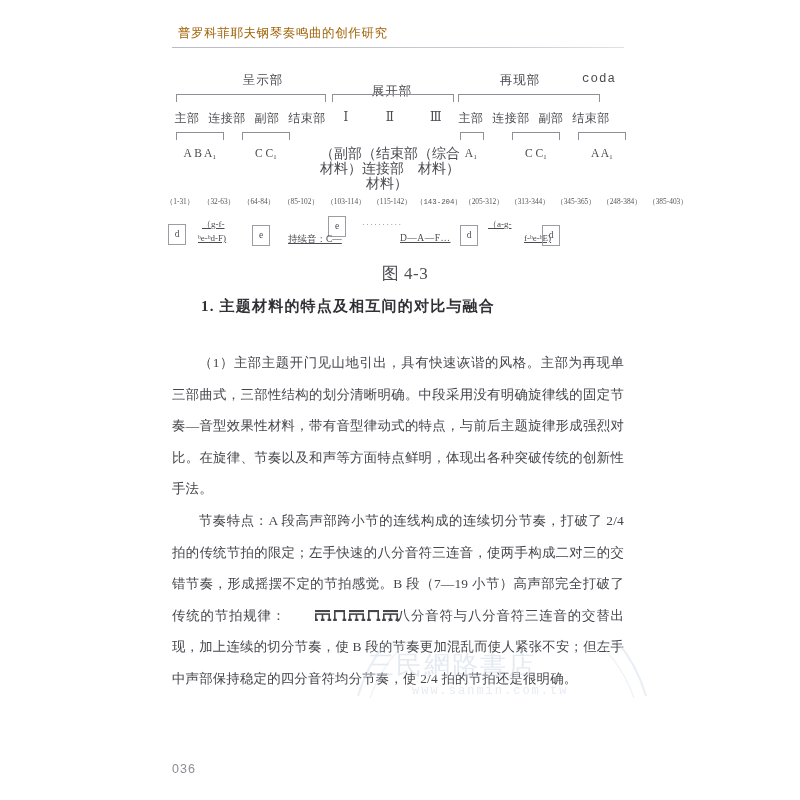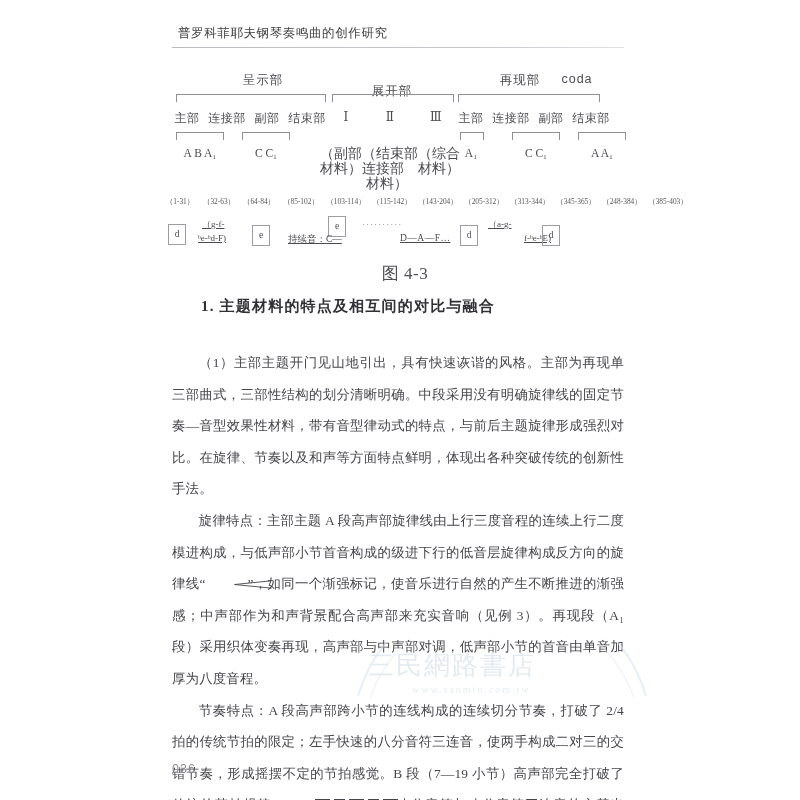--- a/index.html
+++ b/index.html
@@ -21,21 +21,21 @@
     width: 800px; height: 800px;
   }
 
   
   .runhead {
     position: absolute;
     left: 178px;
     top: 25px;
     font-size: 12.5px;
     letter-spacing: 0.6px;
-    color: #404040;
+    color: #a16207;
     white-space: nowrap;
   }
   .runhead-rule {
     position: absolute;
     left: 172px;
     top: 47px;
     width: 452px;
     height: 1px;
     background: linear-gradient(to right, #b9bcc4 0%, #c7cad1 70%, #dfe1e6 100%);
   }
@@ -166,25 +166,25 @@
     left: 0; top: 0;
     font-size: 26px;
     color: #c9d6e4;
     letter-spacing: 2px;
     white-space: nowrap;
     font-family: "Liberation Serif", serif;
   }
   .wm-sub {
     position: absolute;
     left: 44px; top: 36px;
-    font-size: 10px;
+    font-size: 12px;
     color: #cfdae7;
     letter-spacing: 2px;
     white-space: nowrap;
-    font-family: Liberation Serif, serif;
+    font-family: Liberation Mono, monospace;
   }
   .wm-arc {
     position: absolute;
     left: -16px; top: -6px;
     width: 300px; height: 60px;
   }
 </style>
 </head>
 <body>
 
@@ -192,21 +192,21 @@
 
   <div class="runhead">普罗科菲耶夫钢琴奏鸣曲的创作研究</div>
   <div class="runhead-rule"></div>
 
   <div class="figure">
 
     <div class="fig-row lvl1">
       <span class="cell" style="left:38px; width:130px;">呈示部</span>
       <span class="cell" style="left:172px; width:120px;margin-top:11px;">展开部</span>
       <span class="cell" style="left:300px; width:120px;">再现部</span>
-      <span class="cell" style="left:392px; width:50px; font-family:Liberation Sans, sans-serif;">coda</span>
+      <span class="cell" style="left:414px; width:50px; font-family:Liberation Mono, monospace;">coda</span>
     </div>
 
     <div class="bracket" style="left:16px; top:28px; width:148px;"></div>
     <div class="bracket" style="left:172px; top:28px; width:120px;"></div>
     <div class="bracket" style="left:298px; top:28px; width:140px;"></div>
 
     <div class="fig-row lvl2">
       <span class="cell" style="left:12px;  width:30px;">主部</span>
       <span class="cell" style="left:46px;  width:42px;">连接部</span>
       <span class="cell" style="left:92px;  width:30px;">副部</span>
@@ -235,21 +235,21 @@
       <span class="cell" style="left:416px; width:52px;">A  A₁</span>
     </div>
 
     <div class="fig-row measures">
       <span class="cell" style="left:2px;   width:36px;">（1-31）</span>
       <span class="cell" style="left:40px;  width:38px;">（32-63）</span>
       <span class="cell" style="left:80px;  width:38px;">（64-84）</span>
       <span class="cell" style="left:120px; width:42px;">（85-102）</span>
       <span class="cell" style="left:164px; width:44px;">（103-114）</span>
       <span class="cell" style="left:210px; width:44px;">（115-142）</span>
-      <span class="cell" style="left:256px; width:44px;">（143-204）</span>
+      <span class="cell" style="left:256px; width:44px;font-family:Liberation Mono, monospace;">（143-204）</span>
       <span class="cell" style="left:302px; width:44px;">（205-312）</span>
       <span class="cell" style="left:348px; width:44px;">（313-344）</span>
       <span class="cell" style="left:394px; width:44px;">（345-365）</span>
       <span class="cell" style="left:440px; width:44px;">（248-384）</span>
       <span class="cell" style="left:486px; width:44px;">（385-403）</span>
     </div>
 
     <div class="fig-row motifs">
       <div class="notebox" style="left:8px;  top:8px;">d</div>
 
@@ -274,23 +274,20 @@
       <div class="notebox" style="left:382px; top:9px;">d</div>
     </div>
 
     <div class="fig-caption">图 4-3</div>
   </div>
 
   <div class="sec-heading">1. 主题材料的特点及相互间的对比与融合</div>
 
   <div class="body">
     <p>（1）主部主题开门见山地引出，具有快速诙谐的风格。主部为再现单三部曲式，三部性结构的划分清晰明确。中段采用没有明确旋律线的固定节奏—音型效果性材料，带有音型律动式的特点，与前后主题旋律形成强烈对比。在旋律、节奏以及和声等方面特点鲜明，体现出各种突破传统的创新性手法。</p>
-    <p><span>旋律特点：主部主题 A 段高声部旋律线由上行三度音程的连续上行二度模进构成，与低声部小节首音构成的级进下行的低音层旋律构成反方向的旋律线“</span><span class="hairpin"><svg width="40" height="9" viewBox="0 0 40 9">
-            <path d="M38.5 0.8 L1.5 4.5 L38.5 8.2" fill="none" stroke="#45454b" stroke-width="0.9"></path>
-          </svg></span><span>”，如同一个渐强标记，使音乐进行自然的产生不断推进的渐强感；中声部作为和声背景配合高声部来充实音响（见例 3）。再现段（A₁ 段）采用织体变奏再现，高声部与中声部对调，低声部小节的首音由单音加厚为八度音程。</span></p>
     <p><span>节奏特点：A 段高声部跨小节的连线构成的连续切分节奏，打破了 2/4 拍的传统节拍的限定；左手快速的八分音符三连音，使两手构成二对三的交错节奏，形成摇摆不定的节拍感觉。B 段（7—19 小节）高声部完全打破了传统的节拍规律：</span><span class="rhythmfig"><svg width="92" height="11" viewBox="0 0 92 11">
       <g fill="#45454b">
         <rect x="0" y="0" width="15" height="2.1"></rect>
               <rect x="0" y="3.3" width="15" height="1.6"></rect>
         <rect x="0" y="4" width="1.6" height="7"></rect>
               <rect x="6.7" y="4" width="1.6" height="7"></rect>
               <rect x="13.4" y="4" width="1.6" height="7"></rect>
         <ellipse cx="1" cy="10" rx="2" ry="1.4"></ellipse>
               <ellipse cx="7.7" cy="10" rx="2" ry="1.4"></ellipse>
               <ellipse cx="14.4" cy="10" rx="2" ry="1.4"></ellipse>

